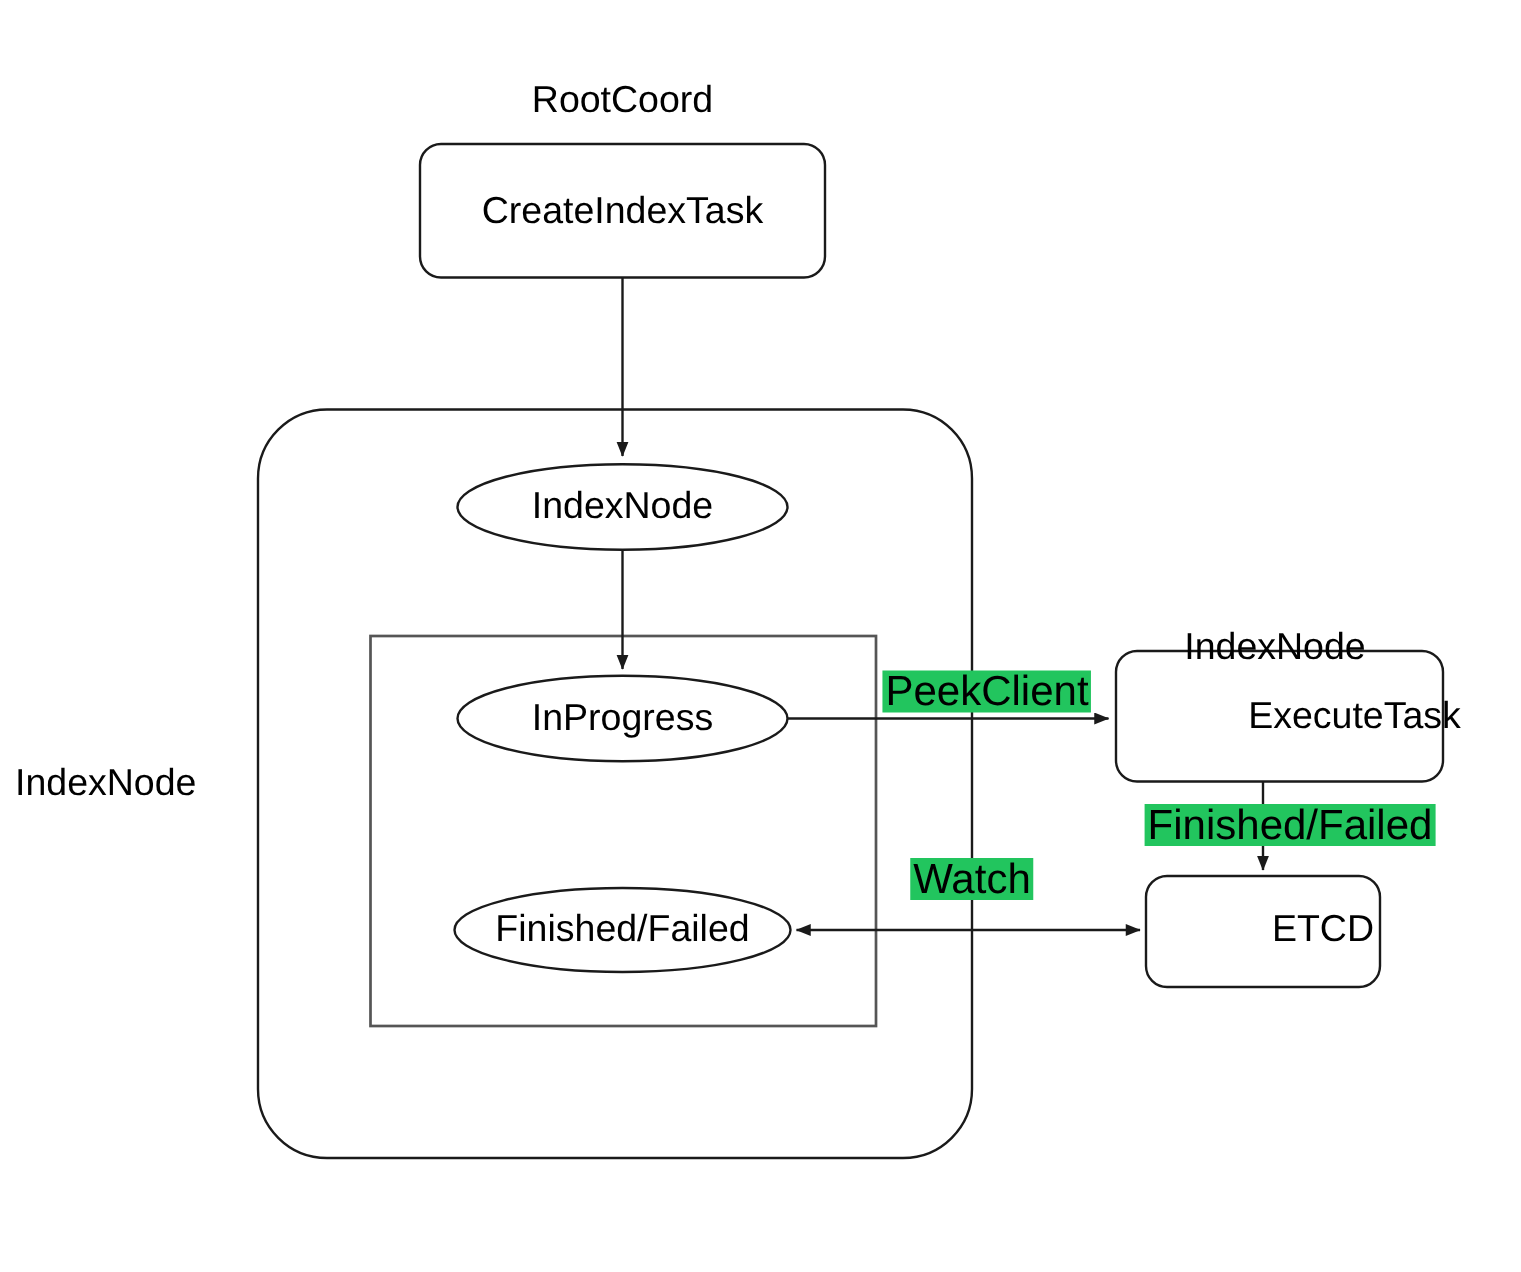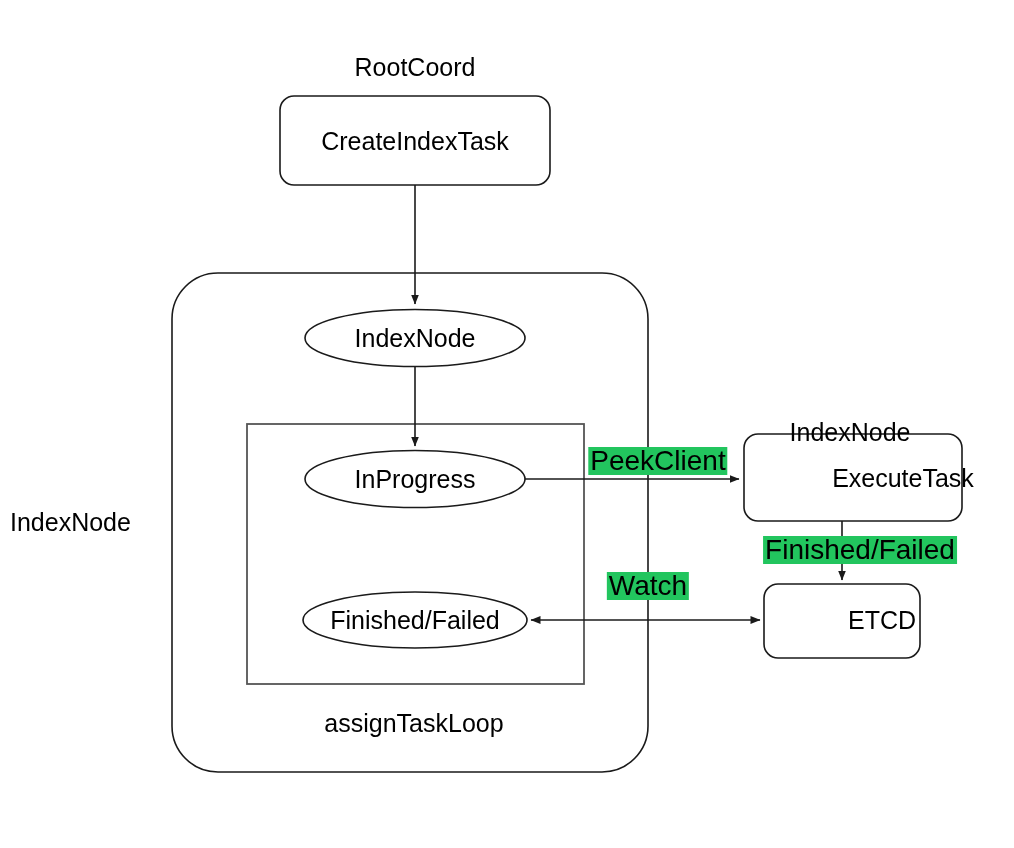--- a/index.html
+++ b/index.html
@@ -86,21 +86,20 @@
 
     <line x1="842" y1="521" x2="842" y2="580" stroke="#1a1a1a" stroke-width="1.6" marker-end="url(#arrow-end)"></line>
 
     <line x1="760" y1="620" x2="531" y2="620" stroke="#1a1a1a" stroke-width="1.6" marker-start="url(#arrow-start)" marker-end="url(#arrow-end)"></line>
   </svg>
 
   <div class="group-label centered" style="left:415px; top:67px;">RootCoord</div>
 
   <div class="group-label" style="left:10px; top:510px;">IndexNode</div>
 
-  <div class="group-label centered" style="left:414px; top:723px;">assignTaskLoop</div>
 
   <div class="group-label centered" style="left:850px; top:432px;">IndexNode</div>
 
   <div class="node-label centered" style="left:415px; top:141px;">CreateIndexTask</div>
 
   <div class="node-label centered" style="left:415px; top:338px;">IndexNode</div>
 
   <div class="node-label centered" style="left:415px; top:479px;">InProgress</div>
 
   <div class="node-label centered" style="left:415px; top:620px;">Finished/Failed</div>

